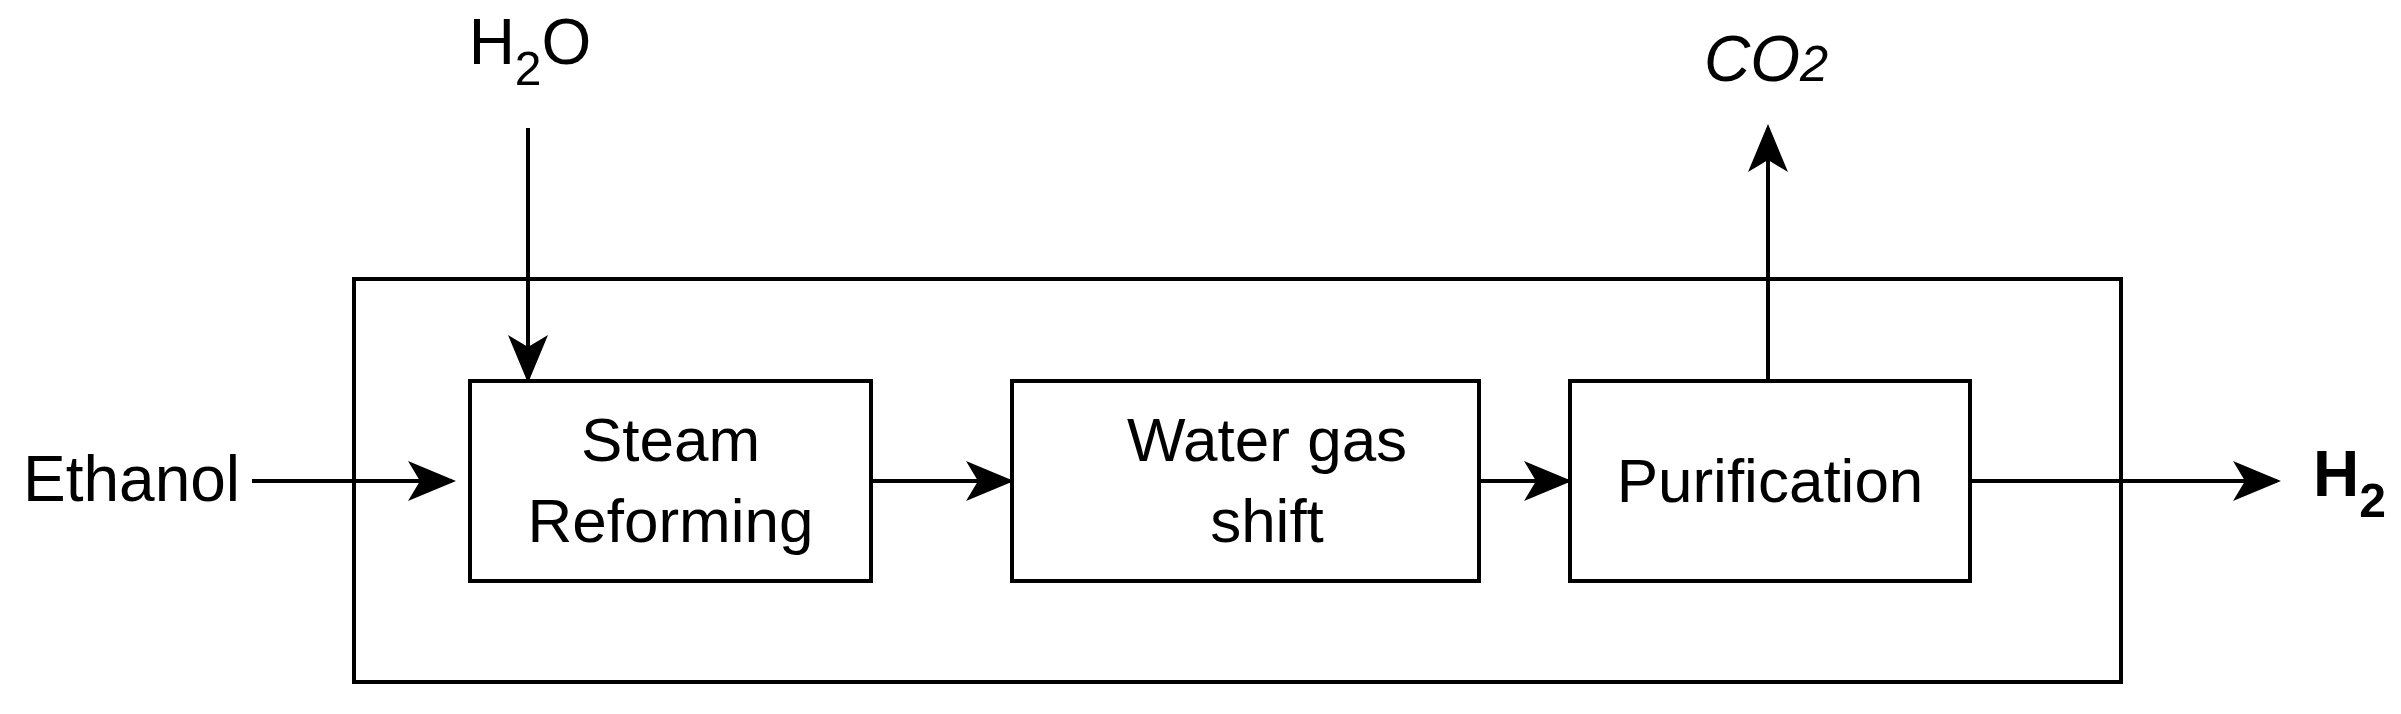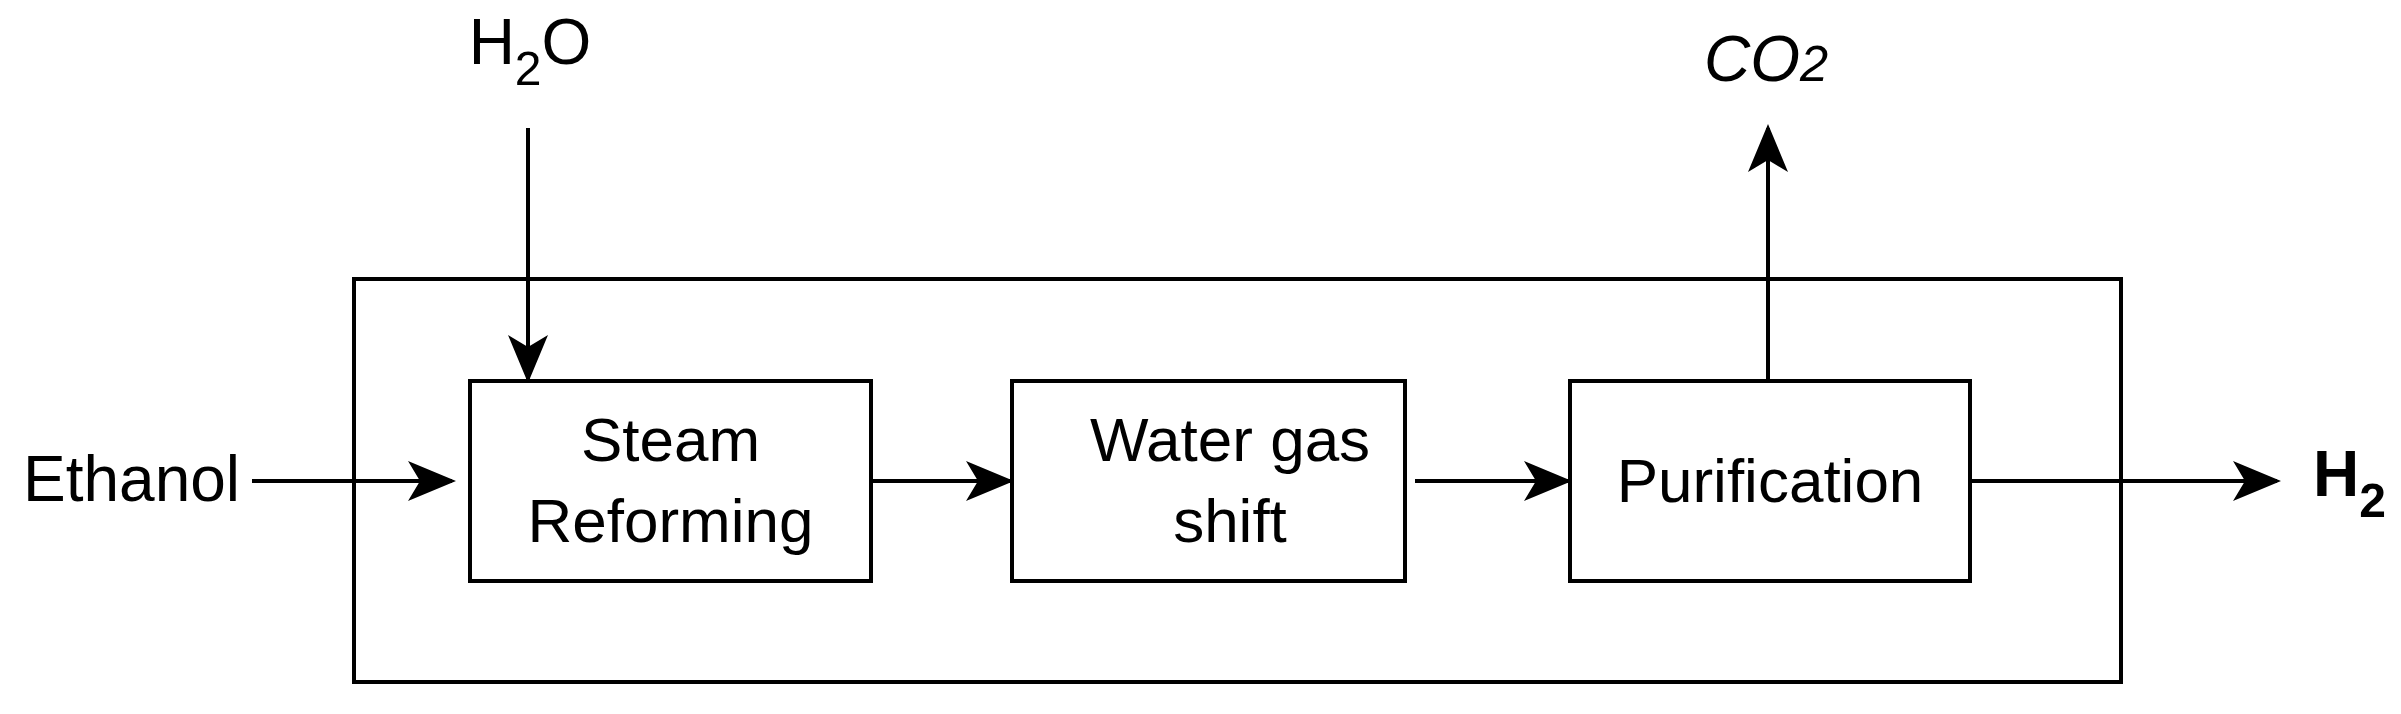--- a/index.html
+++ b/index.html
@@ -43,21 +43,21 @@
     height: 204px;
     border: 4px solid #000000;
     box-sizing: border-box;
     background: #ffffff;
     display: flex;
     align-items: center;
     justify-content: center;
     text-align: center;
   }
   .node-steam { left: 452px; width: 405px; margin-left: 16px; }
-  .node-water { left: 1010px; width: 397px; padding-left: 43px; }
+  .node-water { left: 1010px; width: 471px; padding-left: 43px; }
   .node-purif { left: 1568px; width: 404px; }
   .node-label {
     font-size: 62px;
     line-height: 1.3;
     white-space: pre-line;
   }
   .io-label {
     position: absolute;
     font-size: 64px;
     line-height: 1;

